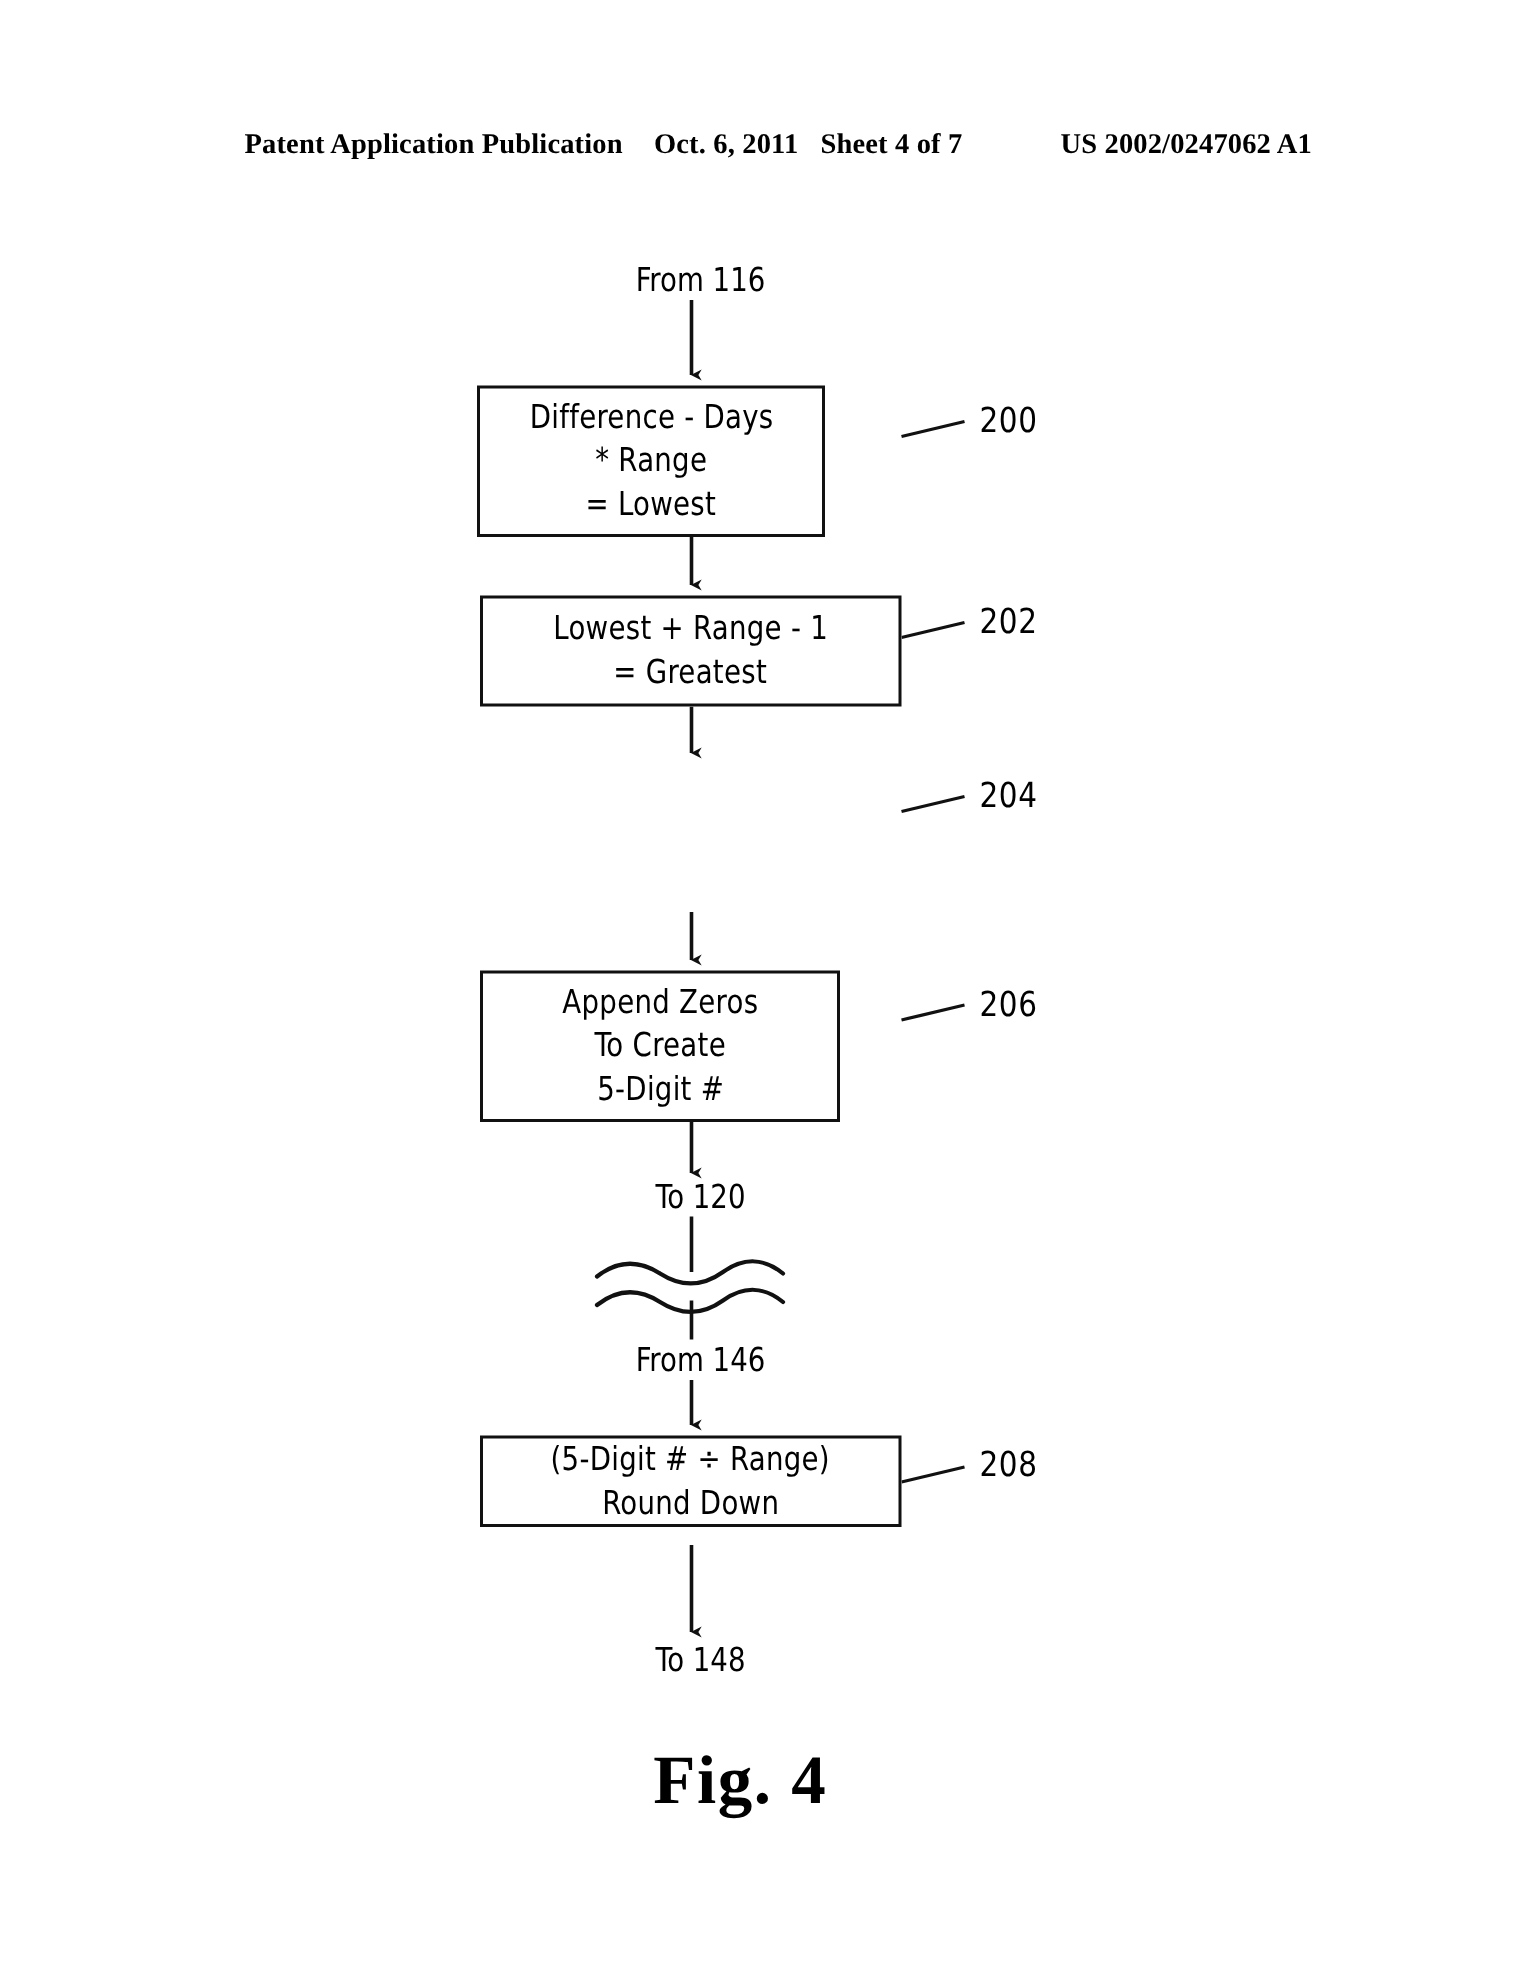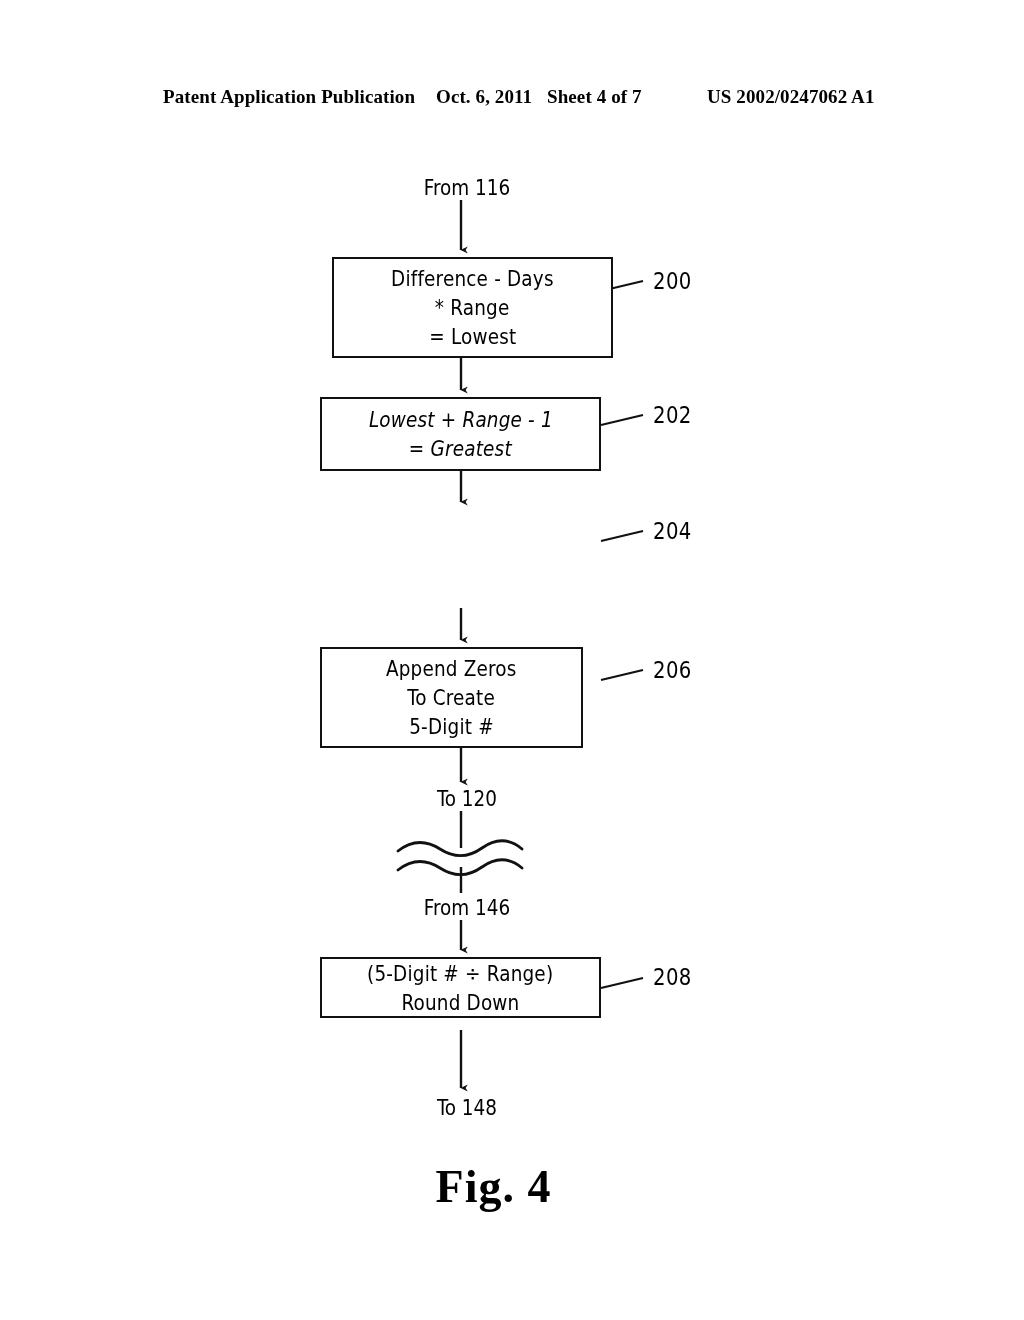--- a/index.html
+++ b/index.html
@@ -161,36 +161,36 @@
       <line x1="601" y1="291" x2="643" y2="281"></line>
       <line x1="601" y1="425" x2="643" y2="415"></line>
       <line x1="601" y1="541" x2="643" y2="531"></line>
       <line x1="601" y1="680" x2="643" y2="670"></line>
       <line x1="601" y1="988" x2="643" y2="978"></line>
     </g>
   </svg>
 
   <div class="flow-label" style="left:396px; top:176px; width:130px;">From 116</div>
 
-  <div class="proc-box" style="left:332px; top:257px; width:281px; height:101px;">
+  <div class="proc-box" style="left:318px; top:257px; width:232px; height:101px;">
     <div class="proc-line">Difference - Days</div>
     <div class="proc-line">* Range</div>
     <div class="proc-line">= Lowest</div>
   </div>
   <div class="ref-num" style="left:652px; top:270px;">200</div>
 
-  <div class="proc-box" style="left:320px; top:397px; width:281px; height:74px;font-style:italic;">
+  <div class="proc-box" style="left:320px; top:397px; width:281px; height:74px;">
     <div class="proc-line">Lowest + Range - 1</div>
     <div class="proc-line">= Greatest</div>
   </div>
   <div class="ref-num" style="left:652px; top:404px;">202</div>
 
   <div class="ref-num" style="left:652px; top:520px;">204</div>
 
-  <div class="proc-box" style="left:320px; top:647px; width:263px; height:101px;">
+  <div class="proc-box" style="left:320px; top:647px; width:240px; height:101px;">
     <div class="proc-line">Append Zeros</div>
     <div class="proc-line">To Create</div>
     <div class="proc-line">5-Digit #</div>
   </div>
   <div class="ref-num" style="left:652px; top:659px;">206</div>
 
   <div class="flow-label" style="left:406px; top:787px; width:110px;">To 120</div>
 
   <div class="flow-label" style="left:396px; top:896px; width:130px;">From 146</div>
 

